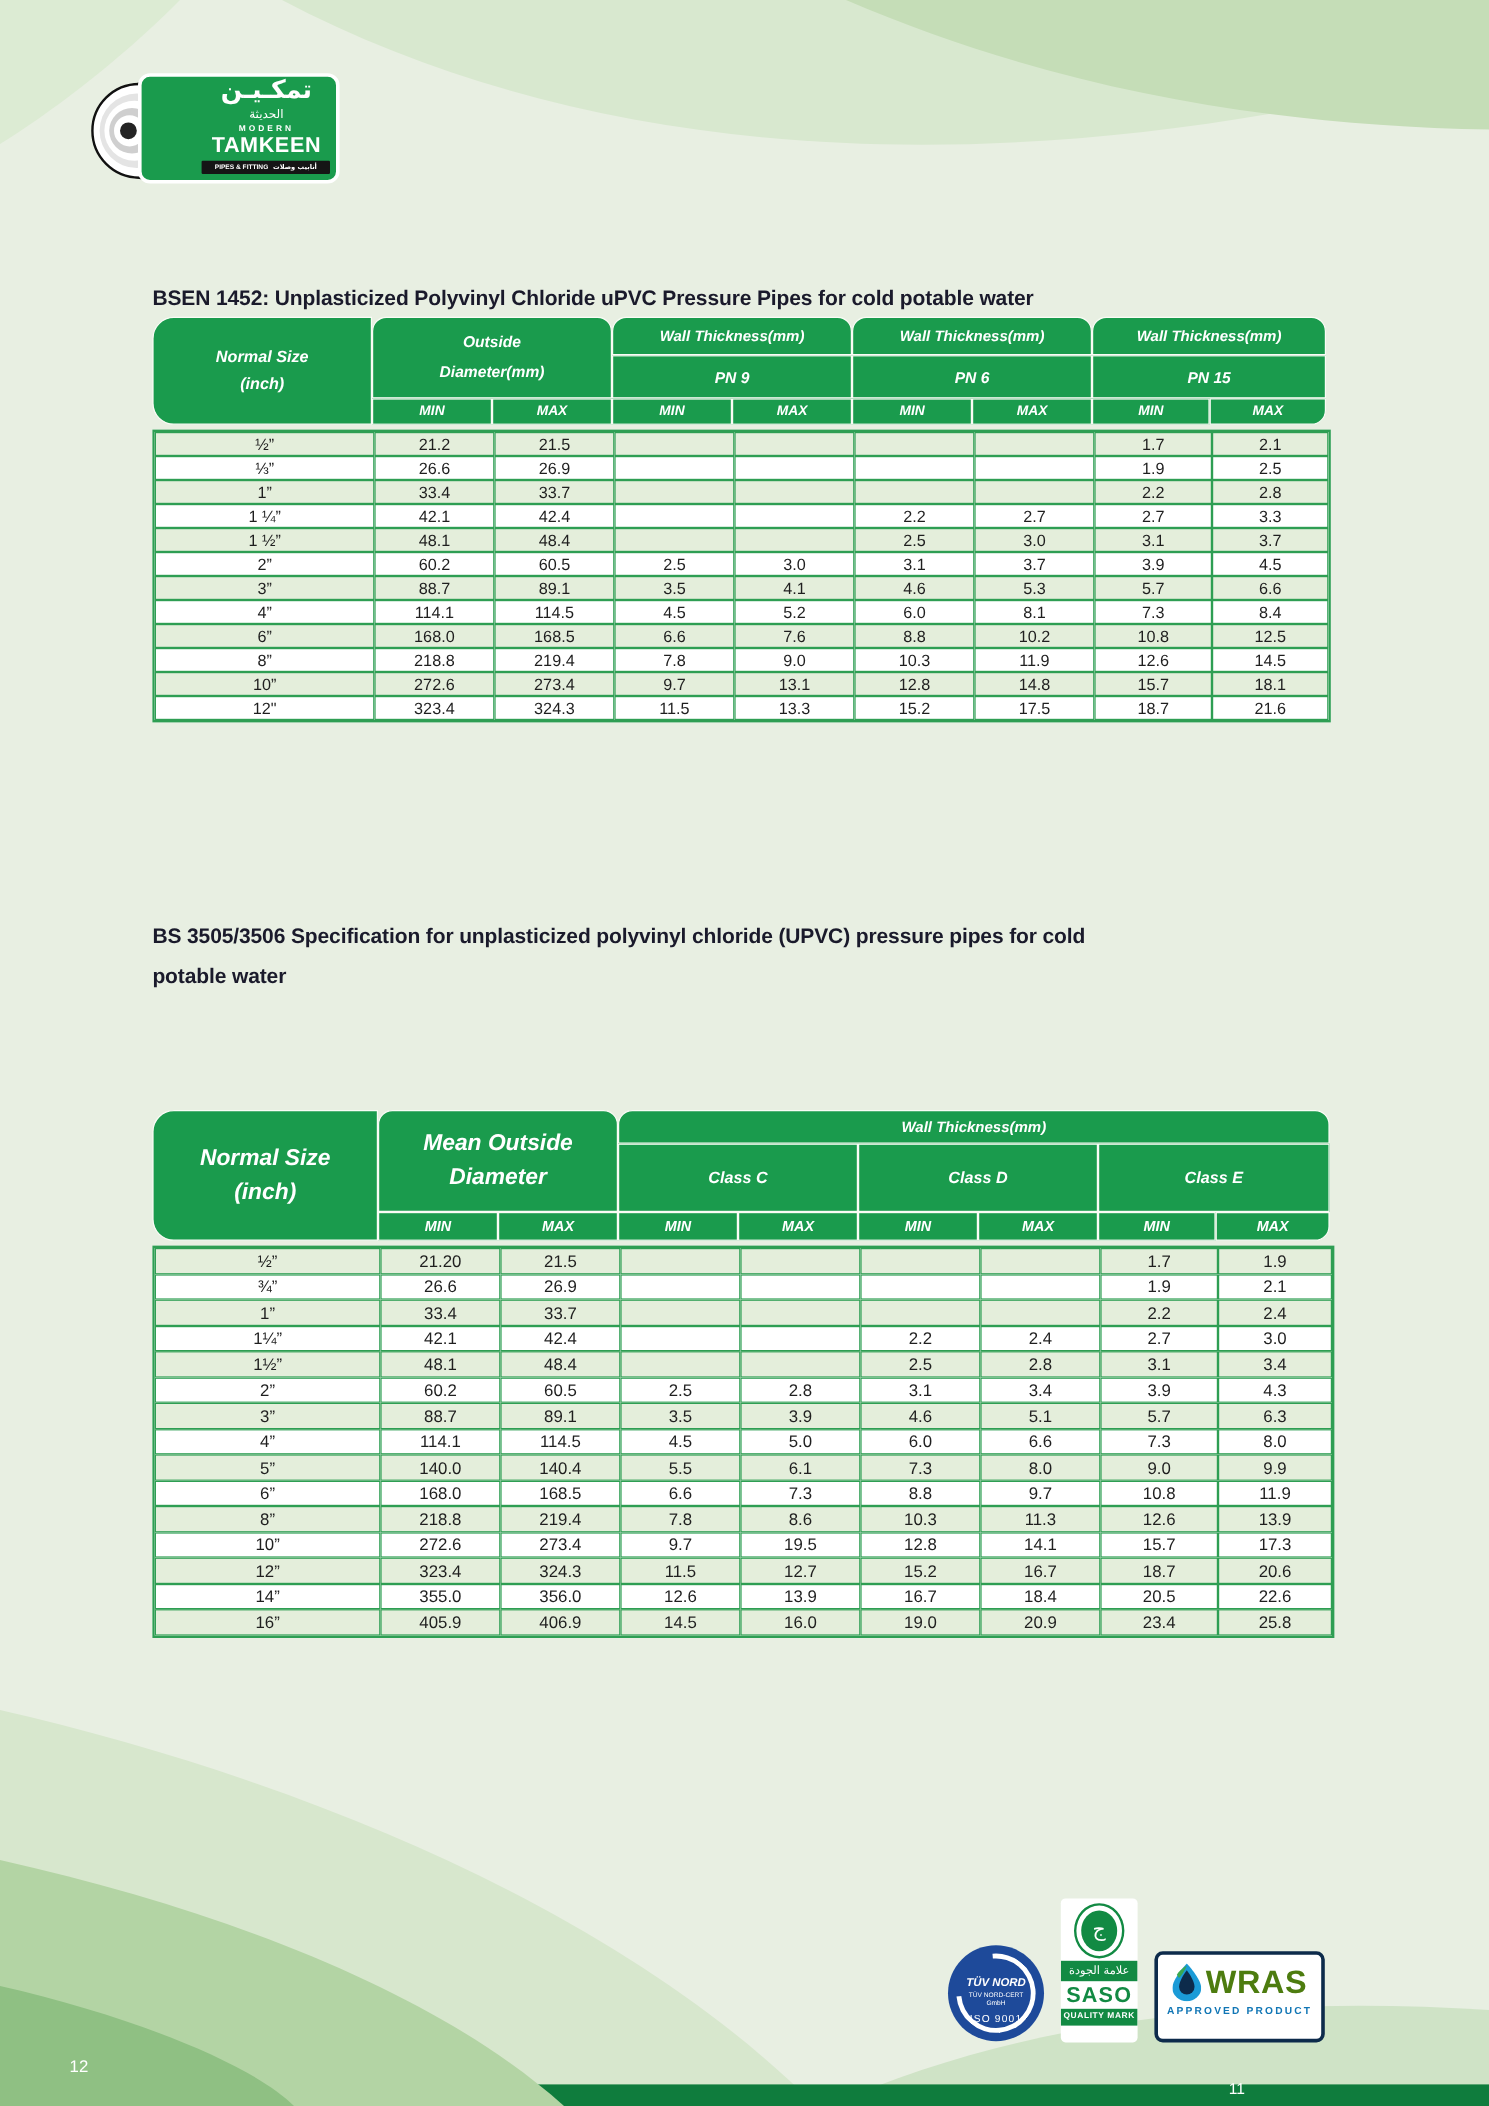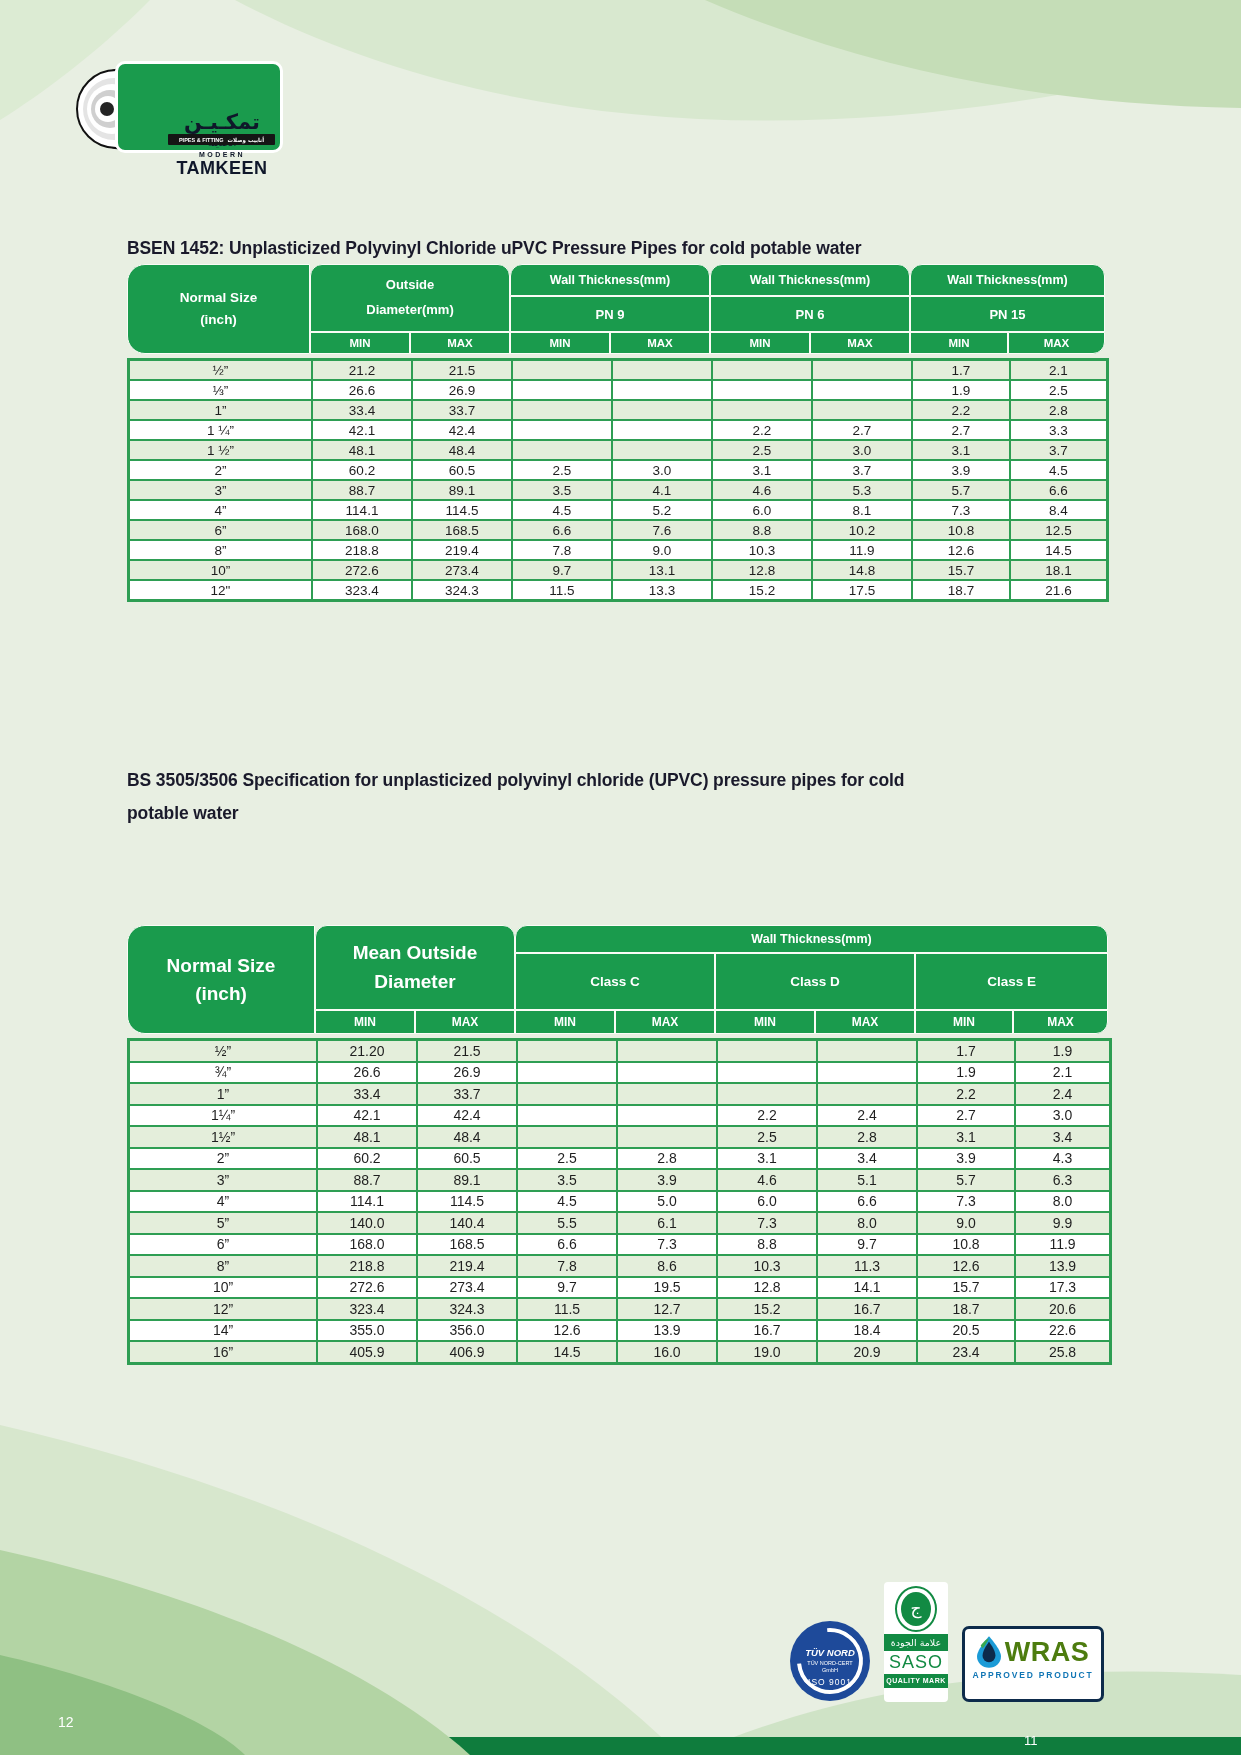--- a/index.html
+++ b/index.html
@@ -11,21 +11,21 @@
   }
   .deco { position:absolute; left:0; pointer-events:none; }
   #deco-top { top:0; }
   #deco-bottom { bottom:0; }
 
   
   .logo-box {
     position:absolute; left:115px; top:61px; width:168px; height:92px;
     background:#1a9b4d; border:3px solid #ffffff; border-radius:10px;
   }
-  .logo-box .txt { position:absolute; left:50px; right:4px; text-align:center; color:#0f172a;margin-top:47px; }
+  .logo-box .txt { position:absolute; left:50px; right:4px; text-align:center; color:#ffffff; }
   .logo-ar1 { top:-1px; font-size:21px; font-weight:bold; font-family:"DejaVu Sans",sans-serif; }
   .logo-ar2 { top:26px; font-size:10px; font-family:"DejaVu Sans",sans-serif; }
   .logo-modern { top:40px; font-size:7px; font-weight:bold; letter-spacing:2.5px; }
   .logo-tamkeen { top:47px; font-size:18px; font-weight:bold; letter-spacing:0.5px; }
   .logo-bar {
     position:absolute; left:50px; right:5px; top:70px; height:11px;
     background:#151515; color:#fff; display:flex; align-items:center; justify-content:center; gap:4px;
     font-size:5.5px; font-weight:bold; border-radius:1px;
   }
   .logo-bar .ar { font-family:"DejaVu Sans",sans-serif; }
@@ -37,21 +37,21 @@
     letter-spacing:-0.1px; line-height:33px;
   }
   #title1 { left:127px; top:232px; width:980px; }
   #title2 { left:127px; top:764px; width:980px; }
 
   
   .tbl-wrap { position:absolute; }
   table { border-collapse:separate; border-spacing:0; table-layout:fixed; width:100%; }
   .head-tbl th {
     background:#1a9b4d; color:#ffffff; font-weight:bold; text-align:center;
-    vertical-align:middle; border:1.5px solid #fafcf6; padding:0;
+    vertical-align:middle; border:1.5px solid #fafcf6; padding:0;font-style:italic;
   }
   .h1 .wt-th { height:32px; font-size:12.5px; border-radius:12px 12px 0 0; }
   .size-th { font-size:13.5px; line-height:1.6; border-radius:18px 0 0 18px; }
   .od-th  { font-size:13px;  line-height:1.9; border-radius:12px 12px 0 0; }
   .h2 th { height:36px; font-size:13px; }
   .h3 th { height:22px; font-size:11.5px; }
   .h3 th:last-child { border-radius:0 0 12px 0; }
 
   
   .size-th2 { font-size:19px; line-height:1.45; border-radius:18px 0 0 18px; }
@@ -92,21 +92,21 @@
     position:absolute; left:11px; top:4px; width:42px; height:46px;
     border:2.5px solid #128a43; border-radius:50%;
   }
   .saso-oval-inner {
     position:absolute; left:17px; top:10px; width:30px; height:34px;
     background:#128a43; border-radius:50%; color:#fff; font-size:17px; line-height:32px;
     font-family:"DejaVu Sans",sans-serif;
   }
   .saso-bar { background:#128a43; color:#fff; }
   .saso-ar { height:17px; font-size:9.5px; line-height:17px; font-family:"DejaVu Sans",sans-serif; }
-  .saso-name { height:23px; color:#128a43; font-weight:400; font-size:18px; line-height:23px; letter-spacing:1px; }
+  .saso-name { height:23px; color:#128a43; font-weight:700; font-size:18px; line-height:23px; letter-spacing:1px; }
   .saso-sub { height:14px; font-size:7px; font-weight:bold; line-height:14px; letter-spacing:0.5px; }
 
   .wras-badge {
     position:absolute; left:962px; top:1626px; width:142px; height:76px;
     background:#fff; border:3px solid #0d2b4b; border-radius:7px; text-align:center;
   }
   .wras-row { display:flex; align-items:center; justify-content:center; gap:4px; margin-top:7px; }
   .wras-name { color:#4d7c0f; font-weight:800; font-size:27px; letter-spacing:0.5px; }
   .wras-sub { margin-top:2px; color:#1176b5; font-size:8.5px; font-weight:bold; letter-spacing:1.8px; }
 

